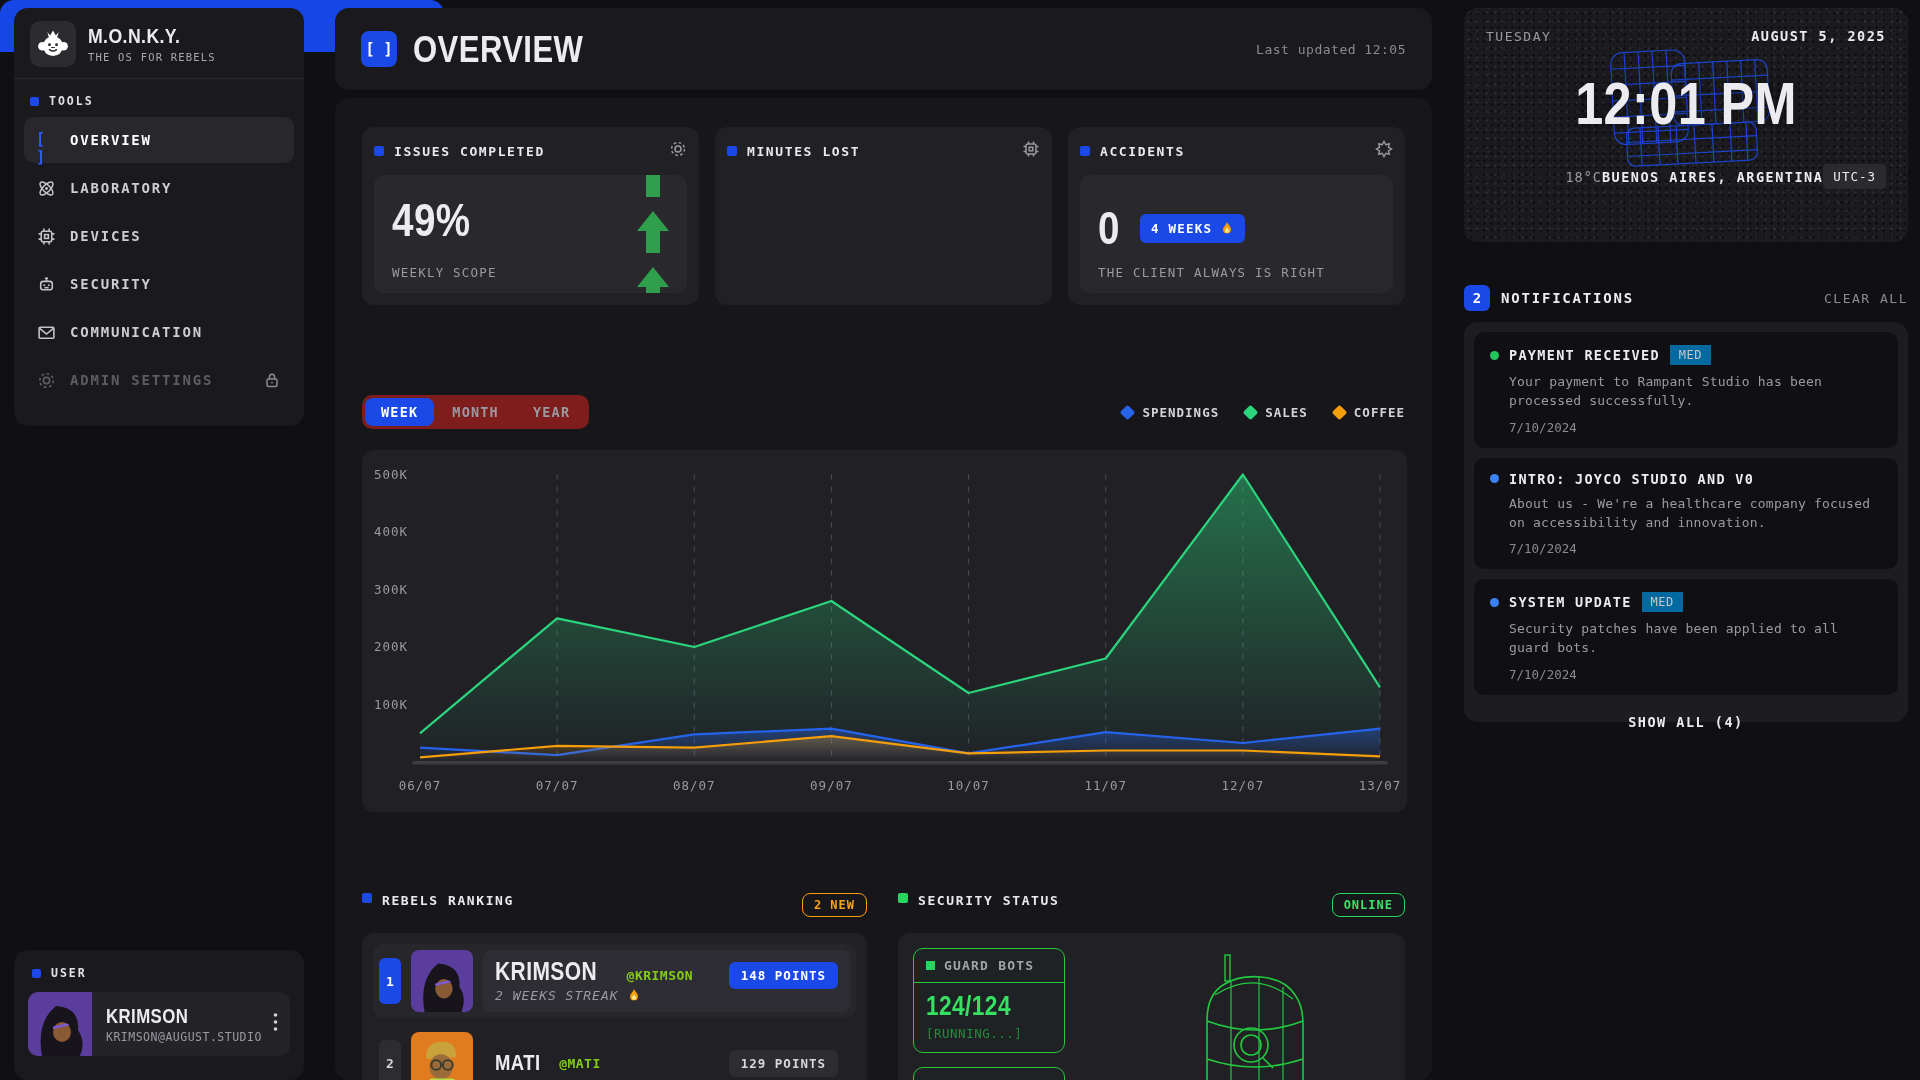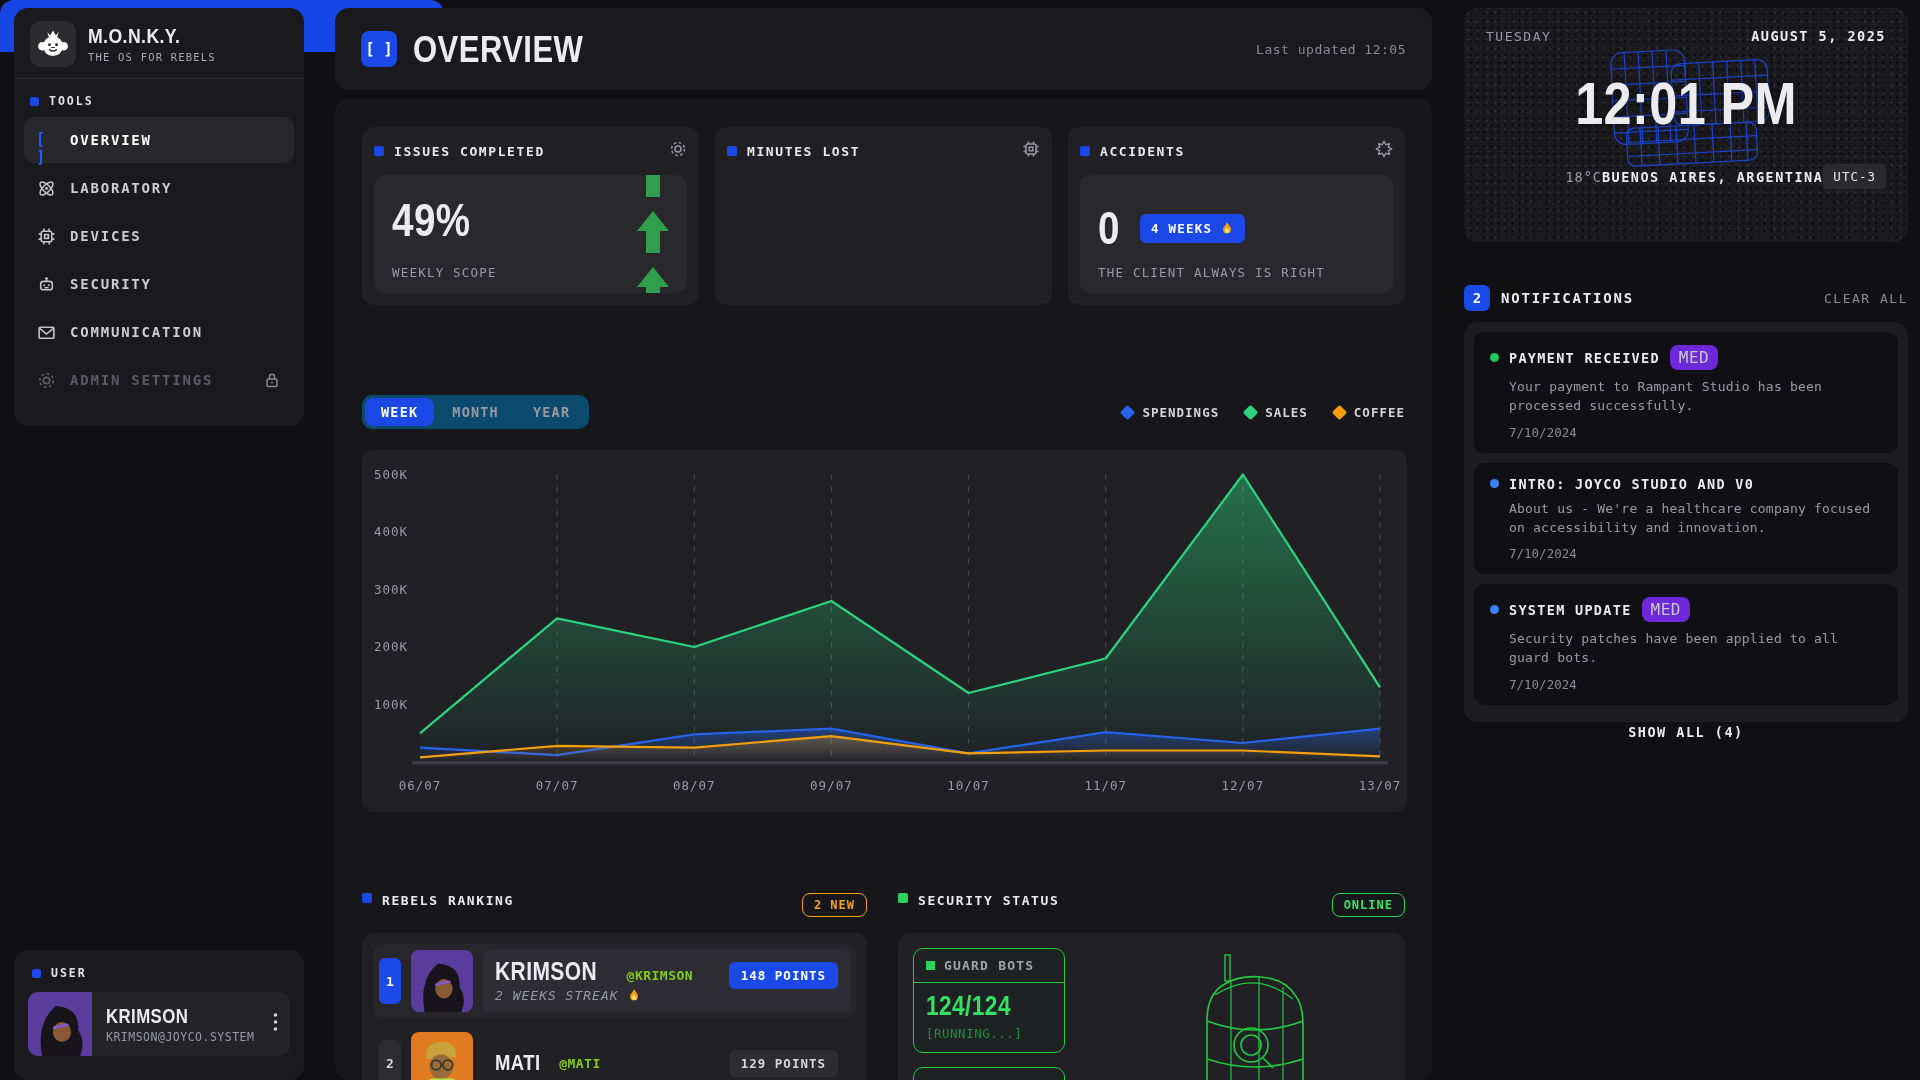--- a/index.html
+++ b/index.html
@@ -63,21 +63,21 @@
   .stat-body { position:relative; background:#28282d; border-radius:10px; height:118px;
                padding:14px 18px; overflow:hidden; }
   .stat-value { position:absolute; left:18px; top:22px; font-size:46px; line-height:1; }
   .stat-caption { position:absolute; left:18px; bottom:13px; font-size:12.5px; color:#9a9aa2; letter-spacing:1.2px; }
   .arrow-col { position:absolute; right:14px; display:flex; flex-direction:column; gap:10px; align-items:center; }
   .value-row { position:absolute; left:18px; top:26px; display:flex; align-items:center; gap:16px; }
   .streak-badge { display:inline-flex; align-items:center; gap:8px; background:#1a49e8; border-radius:6px;
                   padding:7px 11px; font-size:12.5px; font-weight:bold; letter-spacing:1.2px; color:#fff; }
 
   .chart-head { position:absolute; left:27px; top:297px; width:1043px; display:flex; align-items:center; }
-  .tabs { display:inline-flex; background:#0c4a6e; border-radius:10px; padding:3px; gap:2px; }
+  .tabs { display:inline-flex; background:#7f1d1d; border-radius:10px; padding:3px; gap:2px; }
   .tab { padding:6px 16px; border-radius:8px; font-size:13.5px; font-weight:bold; letter-spacing:1.2px;
          color:#9a9aa2; cursor:pointer; }
   .tab.active { background:#1a49e8; color:#fff; }
   .legend { display:flex; gap:26px; margin-left:auto; align-items:center; }
   .legend-item { display:flex; gap:9px; align-items:center; cursor:pointer; }
   .diamond { width:11px; height:11px; border-radius:2px; transform:rotate(45deg); }
   .legend-label { font-size:12.5px; color:#d6d6da; letter-spacing:1px; font-weight:bold; }
 
   .chart-card { position:absolute; left:27px; top:352px; width:1045px; height:362px;
                 background:#202025; border-radius:12px; }
@@ -147,21 +147,21 @@
   .notif-count { width:26px; height:26px; background:#1a49e8; border-radius:6px; display:grid;
                  place-items:center; font-size:14px; font-weight:bold; color:#fff; }
   .notif-title { font-size:14px; font-weight:bold; letter-spacing:1.8px; }
   .clear-all { margin-left:auto; font-size:13px; color:#8a8a90; letter-spacing:1.5px; cursor:pointer; }
 
   #notif-panel { left:1464px; top:322px; width:444px; height:400px; background:#1d1d21; padding:10px; }
   .notif-card { background:#101014; border-radius:10px; padding:13px 16px; margin-bottom:10px; cursor:pointer; }
   .notif-row1 { display:flex; align-items:center; gap:10px; }
   .ndot { width:9px; height:9px; border-radius:50%; flex:0 0 auto; }
   .ntitle { font-size:13.5px; font-weight:bold; letter-spacing:1.3px; }
-  .nchip { background:#6d28d9; border-radius:8px; padding:3px 9px; font-size:16px; color:#c8c8cc; letter-spacing:.5px; }
+  .nchip { background:#0369a1; border-radius:0; padding:3px 9px; font-size:12px; color:#c8c8cc; letter-spacing:.5px; }
   .nchip:empty { display:none; }
   .nbody { font-size:13px; color:#9a9aa2; line-height:1.45; margin:8px 0 0 19px; letter-spacing:.2px; }
   .ndate { font-size:12.5px; color:#8a8a90; margin:9px 0 0 19px; }
   .show-all { text-align:center; padding:9px 0 4px; font-size:13.5px; font-weight:bold;
               letter-spacing:1.5px; cursor:pointer; }
 
   #msg-bar { left:1464px; top:1028px; width:444px; height:52px; background:#1647e6;
              border-radius:14px 14px 0 0; display:flex; align-items:center; padding:0 20px; gap:13px; cursor:pointer; }
   .msg-count { width:24px; height:24px; background:#fff; border-radius:4px; display:grid;
                place-items:center; color:#1647e6; font-size:14px; font-weight:bold; }
@@ -270,21 +270,21 @@
       <svg width="64" height="64" viewBox="0 0 64 64">
         <rect width="64" height="64" fill="#5a3d9c"></rect>
         <path d="M14 64 Q8 30 28 14 Q52 16 50 38 Q58 50 52 64 Z" fill="#17141c"></path>
         <ellipse cx="34" cy="40" rx="9" ry="10" fill="#8a5a34"></ellipse>
         <path d="M25 36 l16 -4" stroke="#7d5bd6" stroke-width="2.5"></path>
         <path d="M24 22 Q40 18 44 34 L36 30 Q28 28 24 22" fill="#17141c"></path>
       </svg>
     </div>
     <div class="user-info">
       <div class="user-name"><span class="cond">KRIMSON</span></div>
-      <div class="user-email">KRIMSON@JOYCO.SYSTEM</div>
+      <div class="user-email">KRIMSON@AUGUST.STUDIO</div>
     </div>
     <div class="kebab">
       <svg width="5" height="20" viewBox="0 0 5 20" fill="#d4d4d8">
         <circle cx="2.5" cy="3" r="1.8"></circle>
           <circle cx="2.5" cy="10" r="1.8"></circle>
           <circle cx="2.5" cy="17" r="1.8"></circle>
       </svg>
     </div>
   </div>
 </div>

